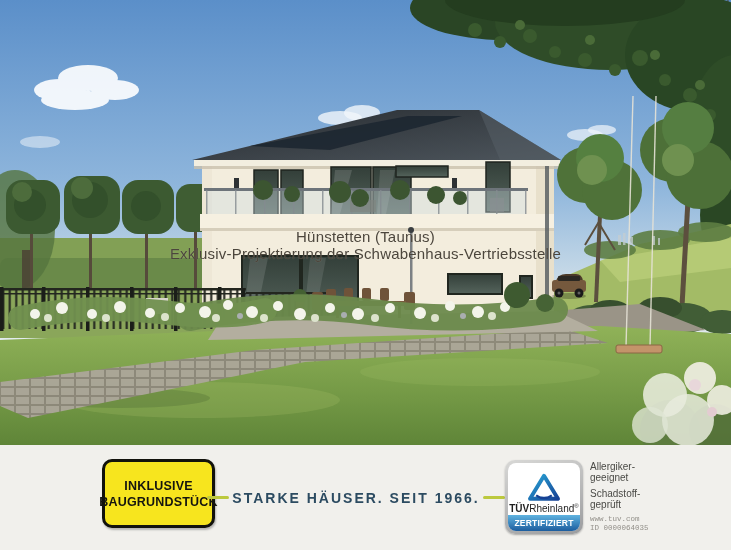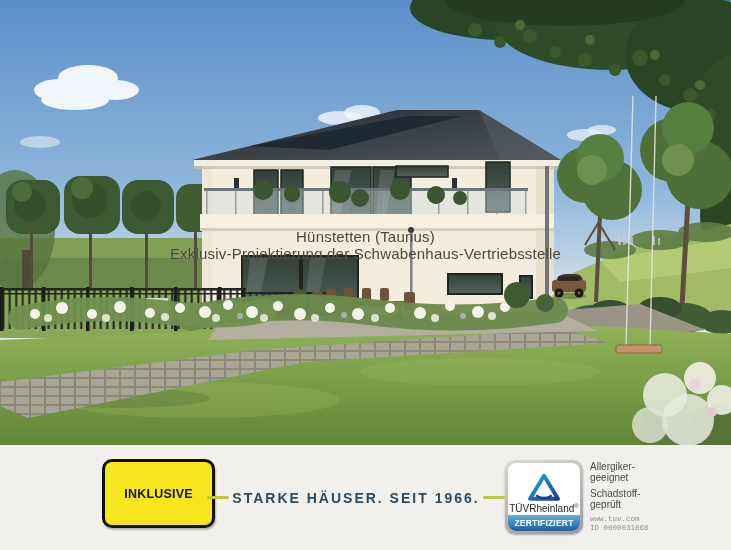--- a/index.html
+++ b/index.html
@@ -23,21 +23,21 @@
        display:flex;align-items:center;justify-content:center;gap:3px;}
   .dash{width:22px;height:3px;background:#bcc93e;border-radius:2px;flex:none;}
   .slogan{font-weight:bold;font-size:14px;letter-spacing:2px;color:#2c4b61;white-space:nowrap;}
   .seal{position:absolute;left:505px;top:15px;width:78px;height:74px;border-radius:10px;
         background:linear-gradient(160deg,#d8d8d6,#9b9c9e);padding:0;box-shadow:0 1px 2px rgba(0,0,0,.3);}
   .seal-inner{position:absolute;left:3px;top:3px;right:3px;bottom:3px;border-radius:8px;
         overflow:hidden;background:#ffffff;display:flex;flex-direction:column;}
   .seal-white{flex:1;display:flex;flex-direction:column;align-items:center;justify-content:flex-end;padding-bottom:1px;}
   .seal-white svg{margin-top:2px;}
   .brand{font-size:10px;color:#1f1f1f;line-height:11px;white-space:nowrap;}
-  .brand b{font-weight:normal;}
+  .brand b{font-weight:bold;}
   .brand sup{font-size:6px;}
   .seal-band{height:16px;background:linear-gradient(#5fb3e0,#1c5d9e);color:#ffffff;
         font-weight:bold;font-size:8.5px;letter-spacing:.2px;display:flex;
         align-items:center;justify-content:center;white-space:nowrap;}
   .claims{position:absolute;left:590px;top:16px;width:90px;height:72px;
         display:flex;flex-direction:column;color:#4a4a46;}
   .claims p{margin:0 0 5px 0;font-size:10px;line-height:11px;width:62px;}
   .claims .spacer{flex:1;}
   .tuv-url{font-size:7.5px;color:#93908a;line-height:9px;font-family:Liberation Mono, monospace;}
 </style>
@@ -374,20 +374,21 @@
     <div class="overlay">
       <div>Hünstetten (Taunus)</div>
       <div>Exklusiv-Projektierung der Schwabenhaus-Vertriebsstelle</div>
     </div>
   </div>
 
   <div class="banner">
 
     <div class="badge">
       <span>INKLUSIVE</span>
+      <span>BAUGRUNDSTÜCK</span>
     </div>
 
     <div class="mid">
       <div class="dash"></div>
       <div class="slogan">STARKE HÄUSER. SEIT 1966.</div>
       <div class="dash"></div>
     </div>
 
     <div class="seal">
       <div class="seal-inner">
@@ -406,17 +407,17 @@
         </div>
         <div class="seal-band">ZERTIFIZIERT</div>
       </div>
     </div>
 
     <div class="claims">
       <p>Allergiker-geeignet</p>
       <p>Schadstoff-geprüft</p>
       <div class="spacer"></div>
       <div class="tuv-url">www.tuv.com</div>
-      <div class="tuv-url">ID 0000031868</div>
+      <div class="tuv-url">ID 0000064035</div>
     </div>
 
   </div>
 </div>
 
 </body></html>

